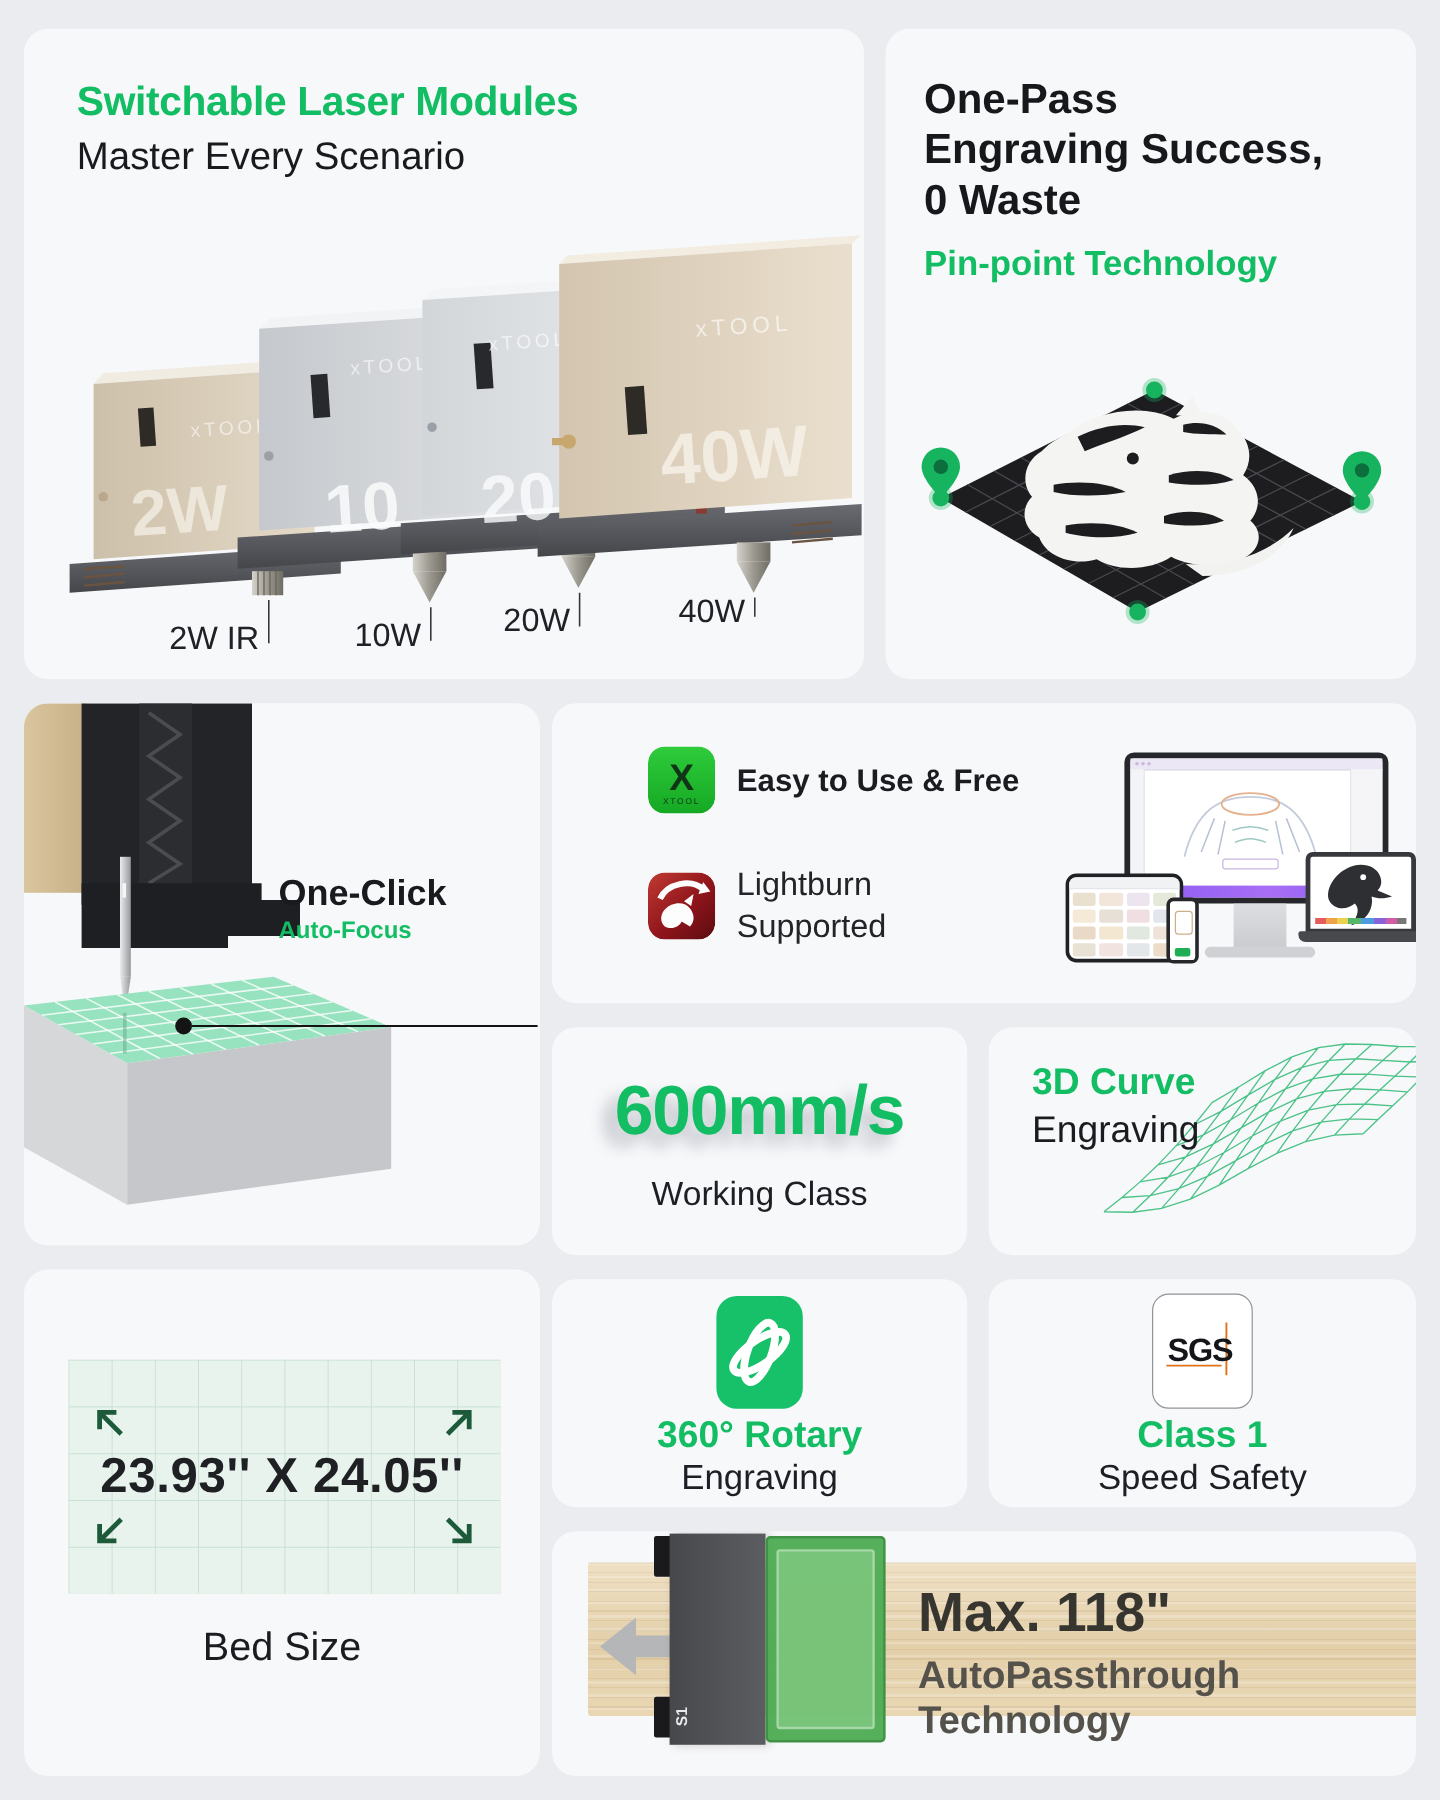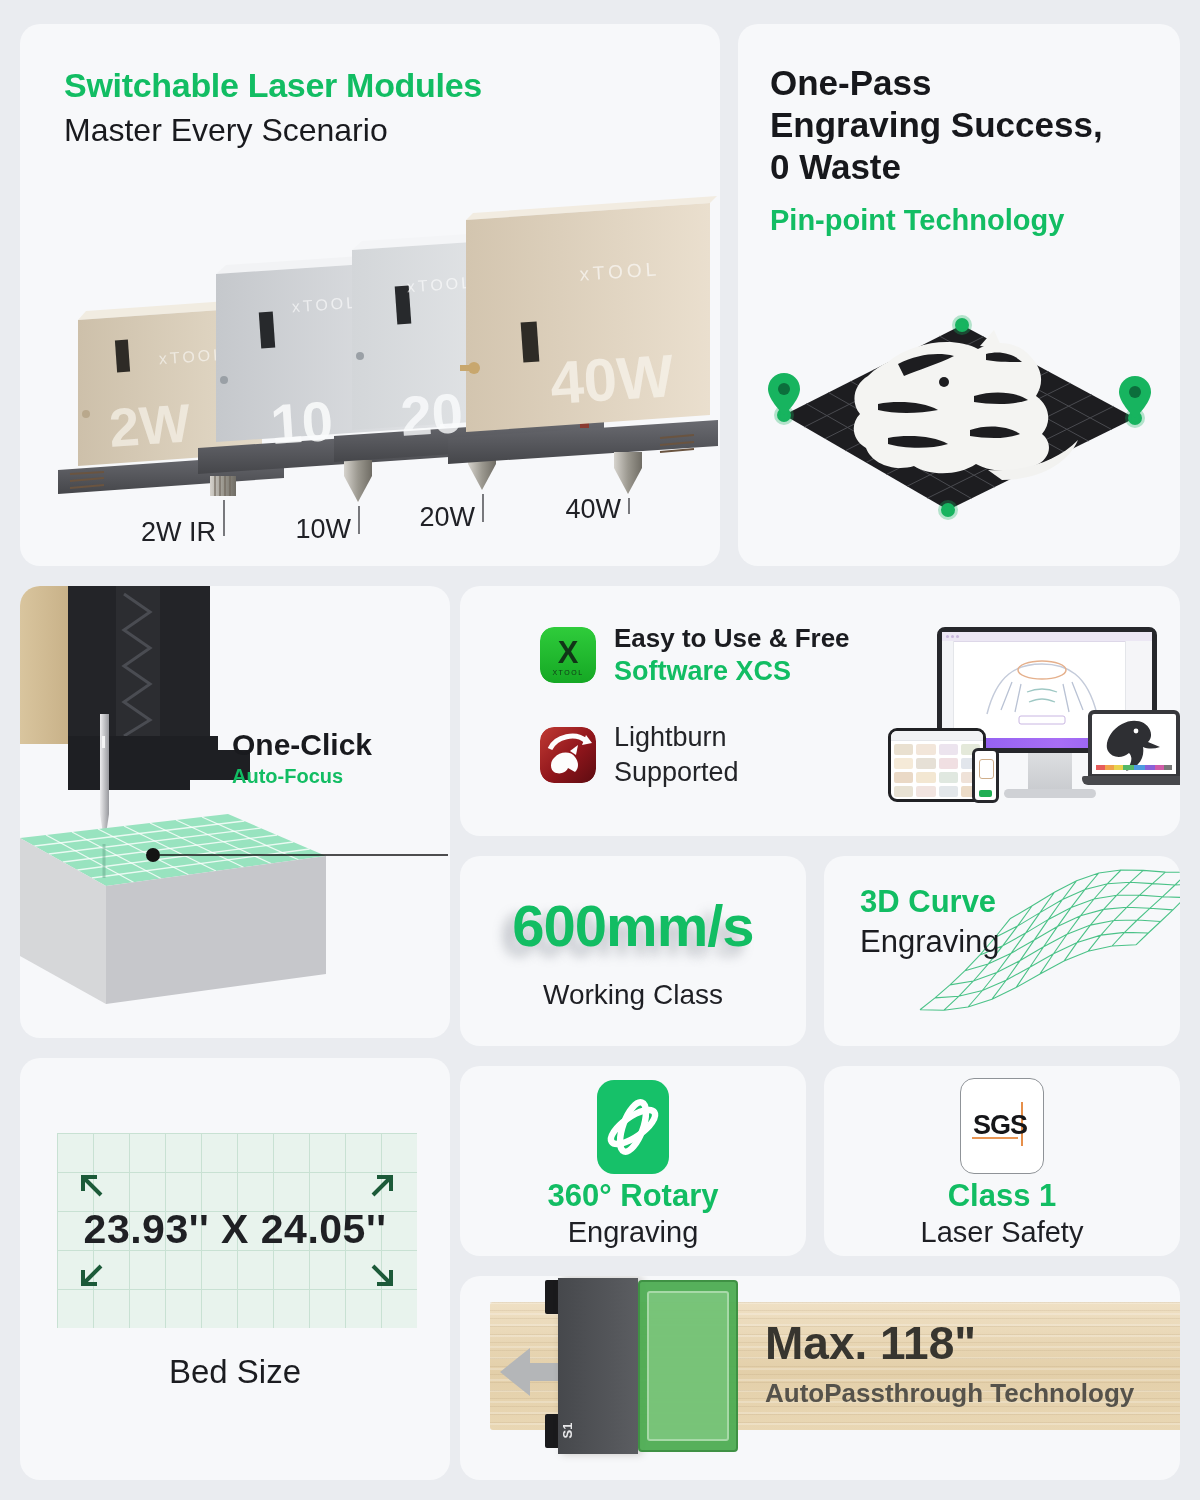--- a/index.html
+++ b/index.html
@@ -82,21 +82,21 @@
   .mini-t2{position:absolute;left:0;width:100%;top:150px;font-size:29px;font-weight:400;color:#1e1f24;}
   .sgs-badge{width:84px;height:96px;background:#fff;border:1.5px solid #8f9398;border-radius:14px;box-sizing:border-box;position:relative;}
   
   .plank{position:absolute;left:30px;top:26px;width:690px;height:128px;border-radius:3px 0 0 3px;
     background:linear-gradient(180deg,#efe0c4,#e3cfa9 55%,#e9d7b4);
     }
   .plank::after{content:"";position:absolute;inset:0;
     background:repeating-linear-gradient(180deg,rgba(150,120,80,.12) 0 1px,transparent 1px 8px),
                repeating-linear-gradient(180deg,rgba(255,255,255,.22) 0 2px,transparent 2px 11px);}
   .pt-title{position:absolute;left:305px;top:40px;font-size:46px;font-weight:800;color:#37352f;z-index:3;}
-  .pt-sub{position:absolute;left:305px;top:102px;font-size:26px;font-weight:600;color:#55524b;z-index:3;}
+  .pt-sub{position:absolute;left:305px;top:102px;font-size:32px;font-weight:600;color:#55524b;z-index:3;}
   .machine{position:absolute;left:85px;top:2px;height:176px;z-index:2;}
   .m-bracket-t{position:absolute;left:0;top:2px;width:16px;height:34px;background:#1a1a1c;border-radius:2px;}
   .m-bracket-b{position:absolute;left:0;top:136px;width:16px;height:34px;background:#1a1a1c;border-radius:2px;}
   .m-body{position:absolute;left:13px;top:0;width:80px;height:176px;background:linear-gradient(90deg,#46484c,#5b5d61);box-shadow:4px 0 8px rgba(60,50,30,.25);}
   .m-s1{position:absolute;left:2px;bottom:16px;color:#e8e8ea;font-size:13px;font-weight:700;transform:rotate(-90deg);}
   .m-lid{position:absolute;left:93px;top:2px;width:100px;height:172px;background:rgba(77,172,82,.95);border:2px solid #3f9144;border-radius:4px;box-sizing:border-box;}
   .m-lid-inner{position:absolute;left:7px;top:9px;right:7px;bottom:9px;background:rgba(150,213,148,.55);border:2px solid rgba(255,255,255,.35);border-radius:3px;}
   .pt-arrow{position:absolute;left:0;top:0;z-index:2;}
   svg text{font-family:"Liberation Sans",sans-serif;}
 </style>
@@ -322,21 +322,20 @@
             <stop offset="0" stop-color="#2fcc3b"></stop>
             <stop offset="1" stop-color="#15a824"></stop>
           </linearGradient>
         </defs>
       <rect x="0" y="0" width="56" height="56" rx="14" fill="url(#gXcs)"></rect>
       <text x="28" y="36" font-size="31" font-weight="bold" fill="#113517" text-anchor="middle">X</text>
       <text x="28" y="48" font-size="7" letter-spacing="1.5" fill="#113517" text-anchor="middle">XTOOL</text>
     </svg>
     <div>
       <div class="sw-t1">Easy to Use &amp; Free</div>
-      <div class="sw-t2">Software XCS</div>
     </div>
   </div>
   <div class="sw-row sw-row2">
     <svg class="sw-icon" viewBox="0 0 56 56">
       <defs>
           <linearGradient id="gLb" x1="0" y1="0" x2="1" y2="1">
             <stop offset="0" stop-color="#c03a33"></stop>
             <stop offset=".55" stop-color="#8f151b"></stop>
             <stop offset="1" stop-color="#5c0c11"></stop>
           </linearGradient>
@@ -456,21 +455,21 @@
 <section class="card" id="card-class1">
   <div class="mini-card-inner">
     <div class="mini-icon sgs-badge">
       <svg width="84" height="96" viewBox="0 0 84 96" style="position:absolute;left:-1.5px;top:-1.5px;">
         <line x1="12" y1="60" x2="58" y2="60" stroke="#e0731c" stroke-width="1.6"></line>
         <line x1="62" y1="24" x2="62" y2="68" stroke="#e0731c" stroke-width="1.6"></line>
         <text x="40" y="56" font-size="27" font-weight="bold" fill="#151619" text-anchor="middle" letter-spacing="-1">SGS</text>
       </svg>
     </div>
     <div class="mini-t1">Class 1</div>
-    <div class="mini-t2">Laser Safety</div>
+    <div class="mini-t2">Speed Safety</div>
   </div>
 </section>
 
 <section class="card" id="card-passthrough">
   <div class="plank"></div>
   <svg class="pt-arrow" width="130" height="204" viewBox="0 0 130 204">
     <polygon points="40,96 70,72 70,87 112,87 112,105 70,105 70,120" fill="#b4b6b8"></polygon>
   </svg>
   <div class="machine" style="width:200px;">
     <div class="m-bracket-t"></div>

